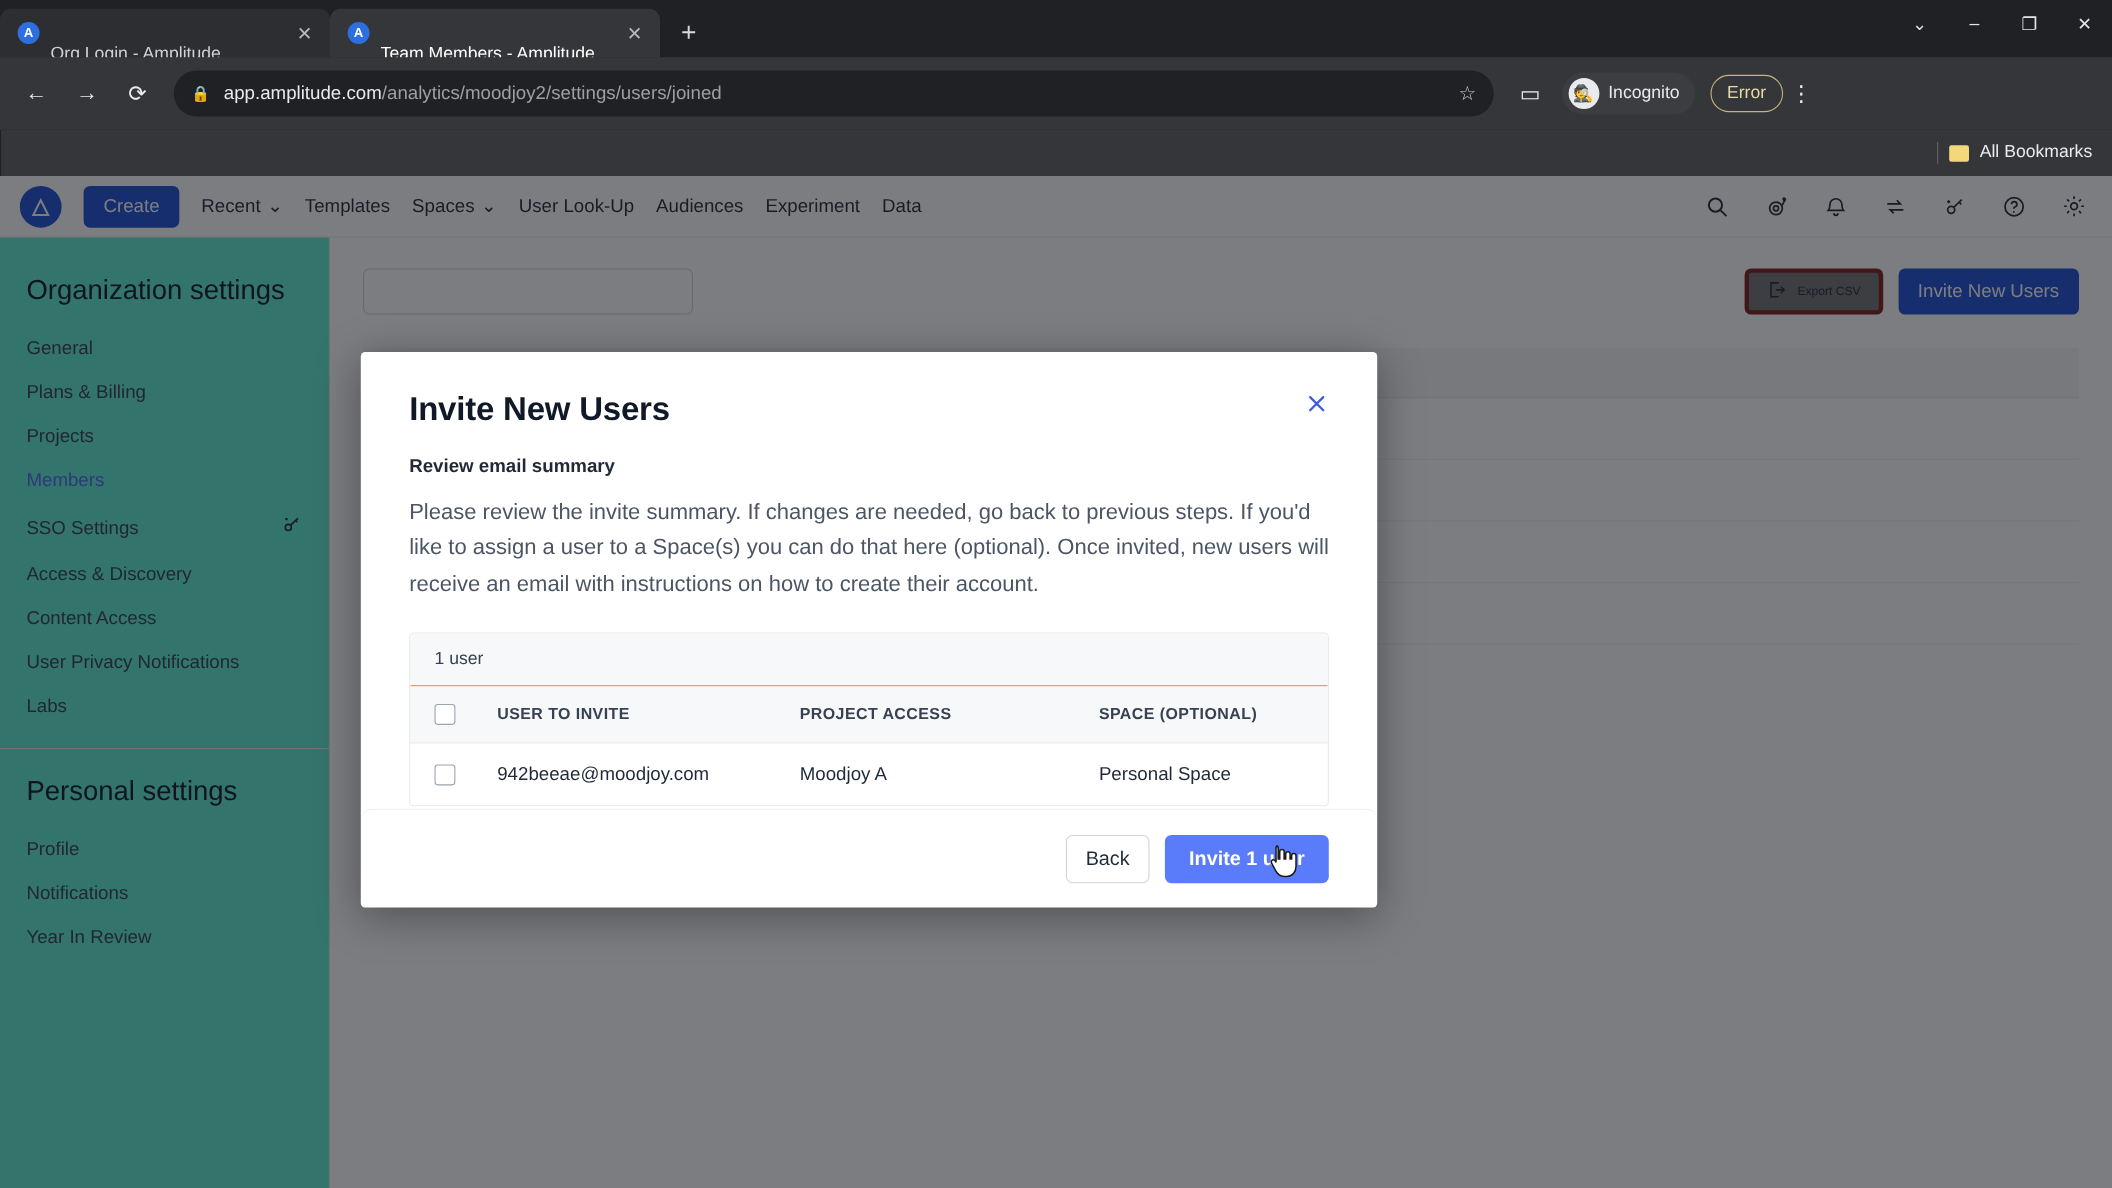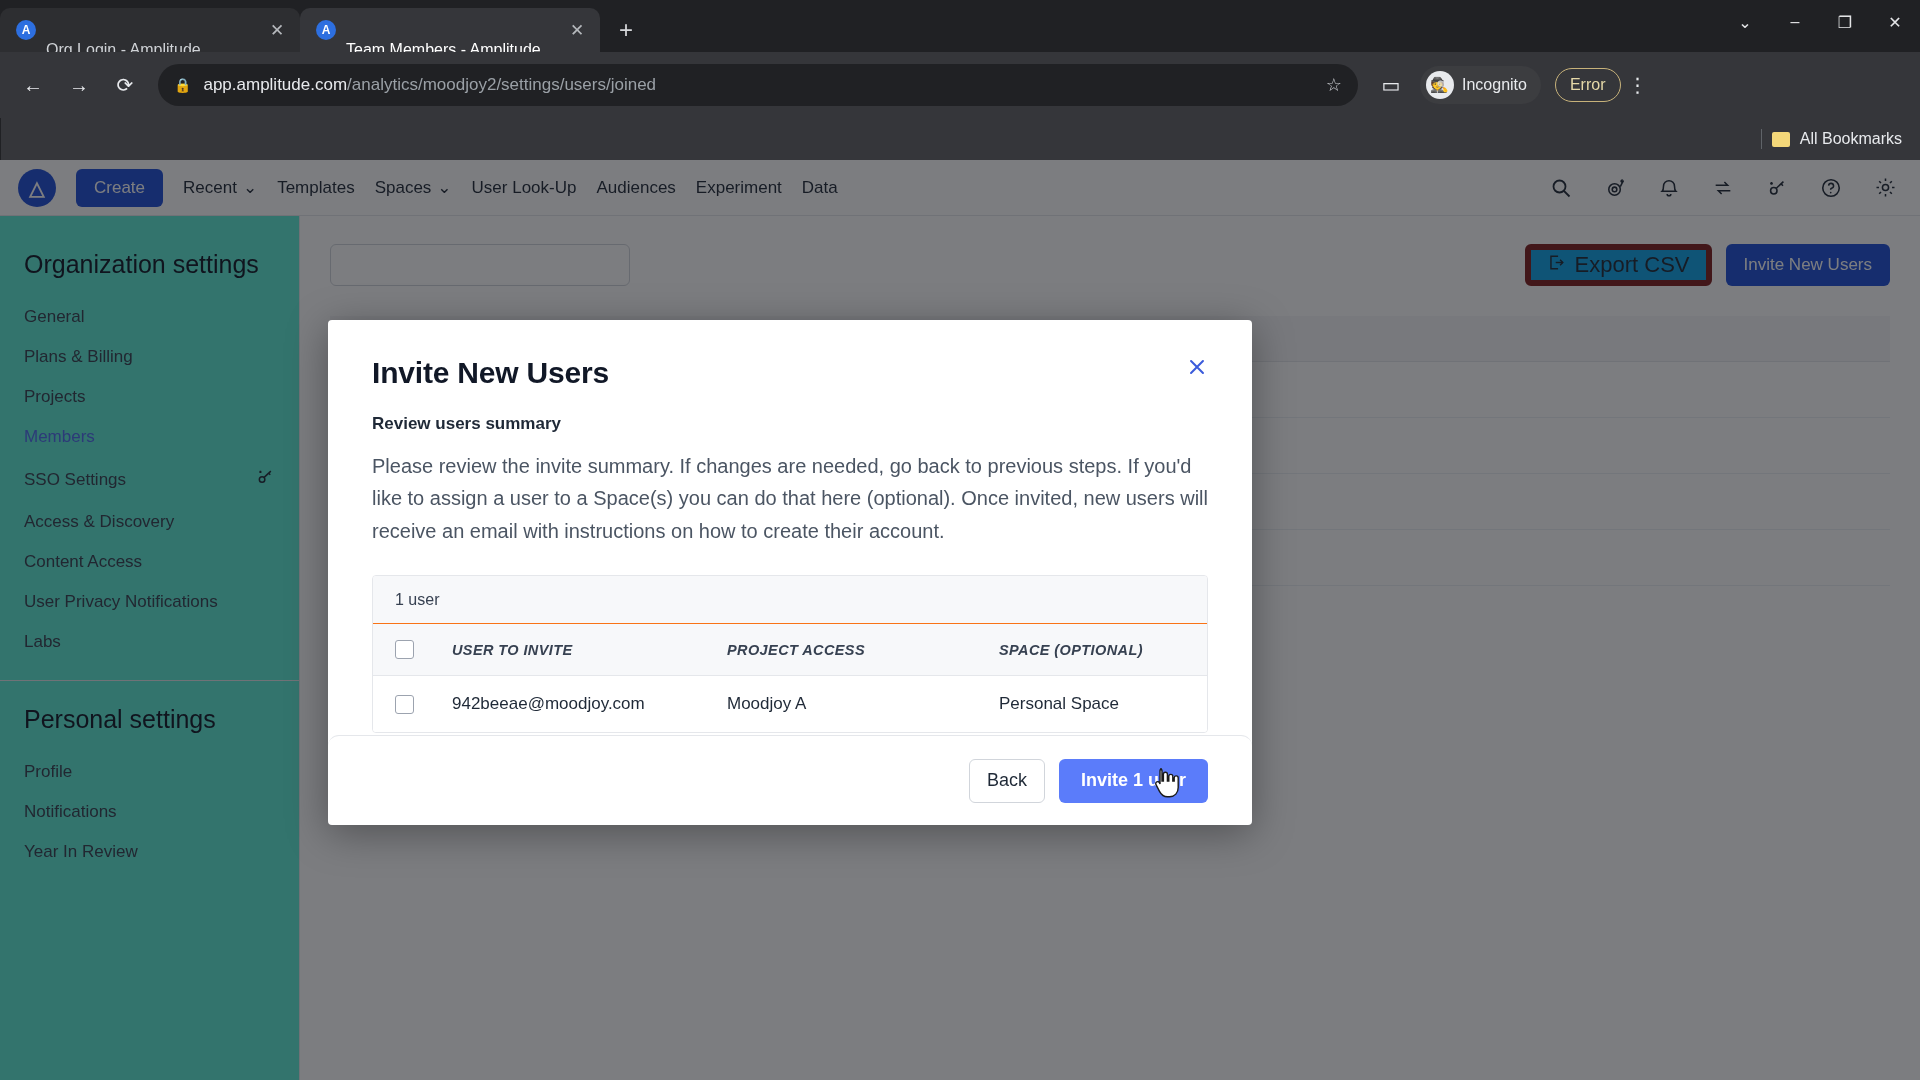--- a/index.html
+++ b/index.html
@@ -132,23 +132,23 @@
   .side-divider { height: 1px; background: #e5e7eb; margin: 18px 0 24px 0; }
 
   .content { flex: 1; background: #fff; padding: 28px 30px; position: relative; }
   .content-toolbar { display: flex; align-items: center; gap: 14px; }
   .search-box {
     width: 300px; height: 42px; border: 1px solid #d1d5db; border-radius: 6px;
     display:flex; align-items:center; padding: 0 12px; color:#9ca3af; font-size:16px;
   }
   .ct-spacer { flex: 1; }
   .btn-ghost {
-    height: 42px; border: 6px solid #7f1d1d; border-radius: 6px;
+    height: 42px; border: 4px solid #7f1d1d; border-radius: 6px;
     display: flex; align-items: center; gap: 9px; padding: 0 16px;
-    font-size: 22px; color: #1f2937; background: #0ea5e9;
+    font-size: 11px; color: #1f2937; background: #737373;
   }
   .btn-primary {
     height: 42px; border-radius: 6px; background: #1d4ed8; color: #fff;
     display: flex; align-items: center; padding: 0 18px; font-size: 17px;
   }
   .ghost-rows { margin-top: 30px; }
   .ghost-row { height: 56px; border-bottom: 1px solid #eceff3; }
   .ghost-band { height: 46px; background: #f6f7f9; border-bottom: 1px solid #e5e7eb; }
 
   
@@ -178,21 +178,21 @@
     margin-top: 28px; border: 1px solid #e5e7eb; border-radius: 4px;
     overflow: hidden;
   }
   .tbl-count {
     height: 48px; background: #f7f8fa; display: flex; align-items: center;
     padding: 0 22px; font-size: 16px; color: #374151;
     border-bottom: 1px solid #f97316;
   }
   .tbl-head {
     height: 52px; background: #f7f8fa; display: flex; align-items: center;
-    padding: 0 22px; border-bottom: 1px solid #e5e7eb; font-style: italic;
+    padding: 0 22px; border-bottom: 1px solid #e5e7eb;
   }
   .tbl-row {
     height: 56px; background: #fff; display: flex; align-items: center;
     padding: 0 22px;
   }
   .cbx {
     width: 19px; height: 19px; border: 1.6px solid #9ca3af; border-radius: 3px;
     background: #fff; flex: 0 0 auto;
   }
   .col-cb { width: 57px; }
@@ -431,21 +431,21 @@
     <div class="overlay"></div>
 
     <div class="modal">
       <div class="modal-body">
         <div class="modal-title">Invite New Users</div>
         <div class="modal-close">
           <svg width="22" height="22" viewBox="0 0 24 24" fill="none" stroke="#3b5bdb" stroke-width="2.2" stroke-linecap="round">
               <path d="M5.5 5.5 18.5 18.5M18.5 5.5 5.5 18.5"></path>
             </svg>
         </div>
-        <div class="modal-sub">Review users summary</div>
+        <div class="modal-sub">Review email summary</div>
         <div class="modal-desc">Please review the invite summary. If changes are needed, go back to previous steps. If you'd like to assign a user to a Space(s) you can do that here (optional). Once invited, new users will receive an email with instructions on how to create their account.</div>
 
         <div class="tablewrap">
           <div class="tbl-count">1 user</div>
           <div class="tbl-head">
             <div class="col-cb">
               <div class="cbx"></div>
             </div>
             <div class="col-user th">USER TO INVITE</div>
             <div class="col-proj th">PROJECT ACCESS</div>

